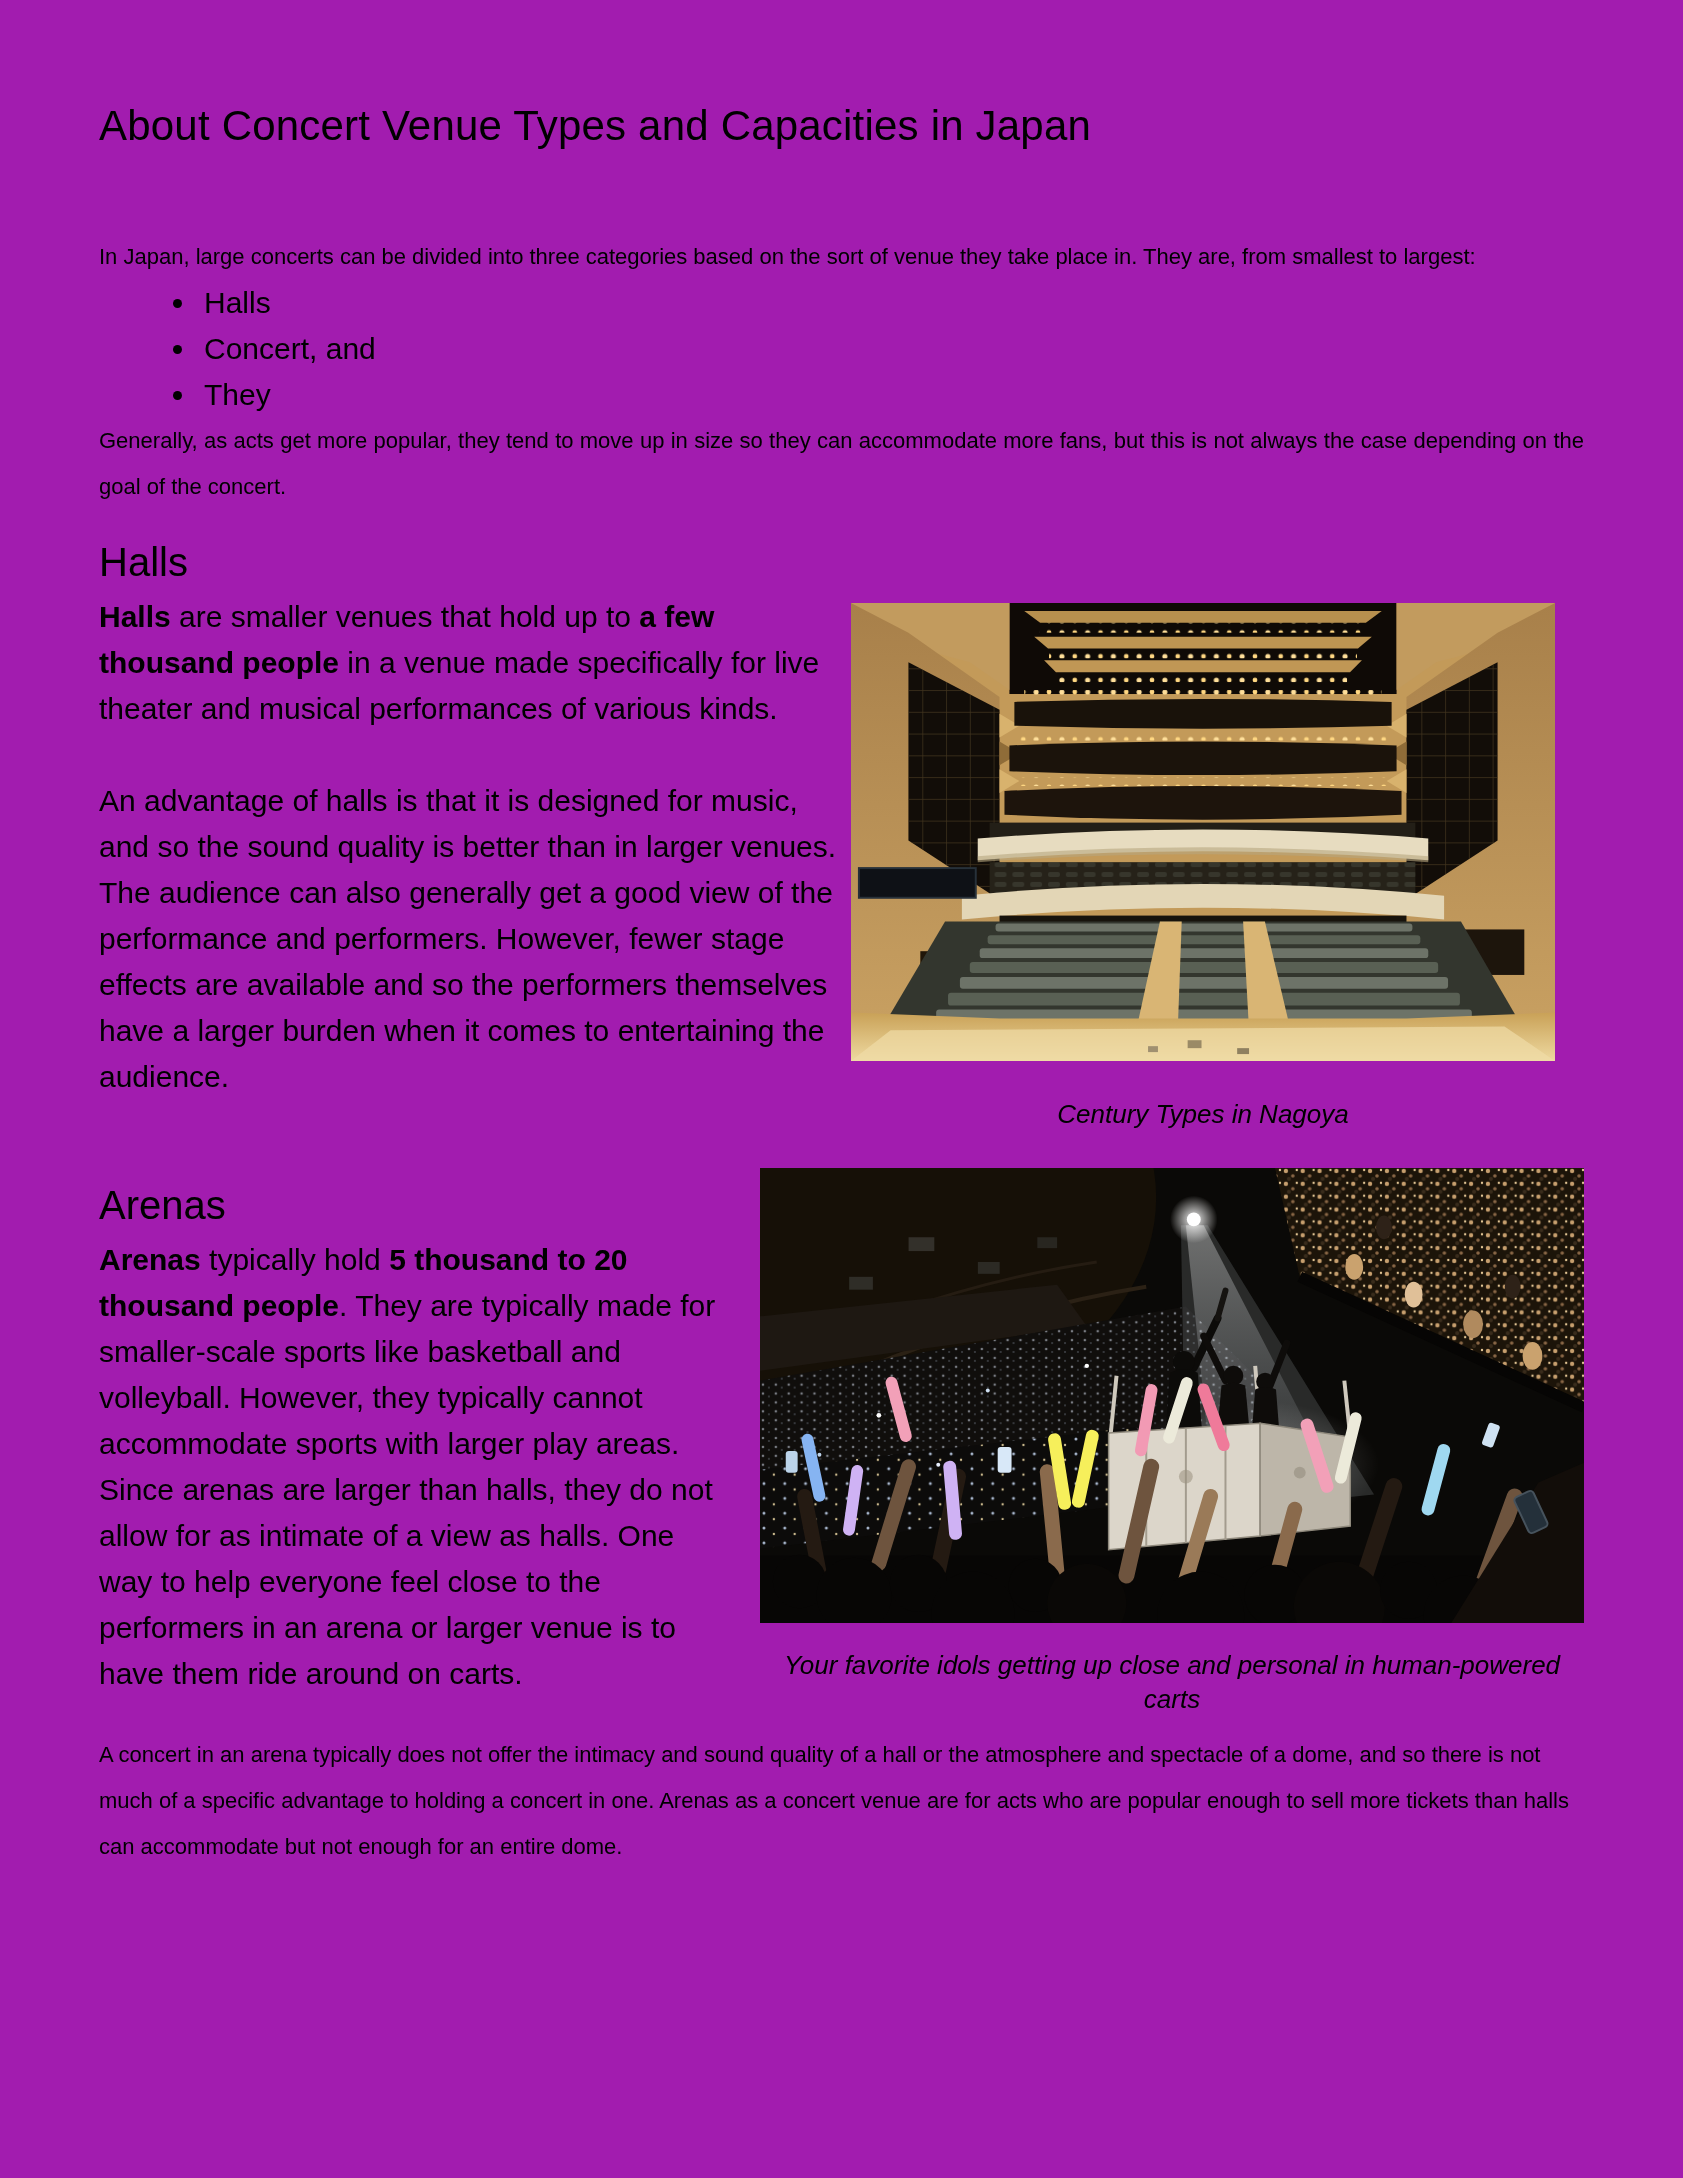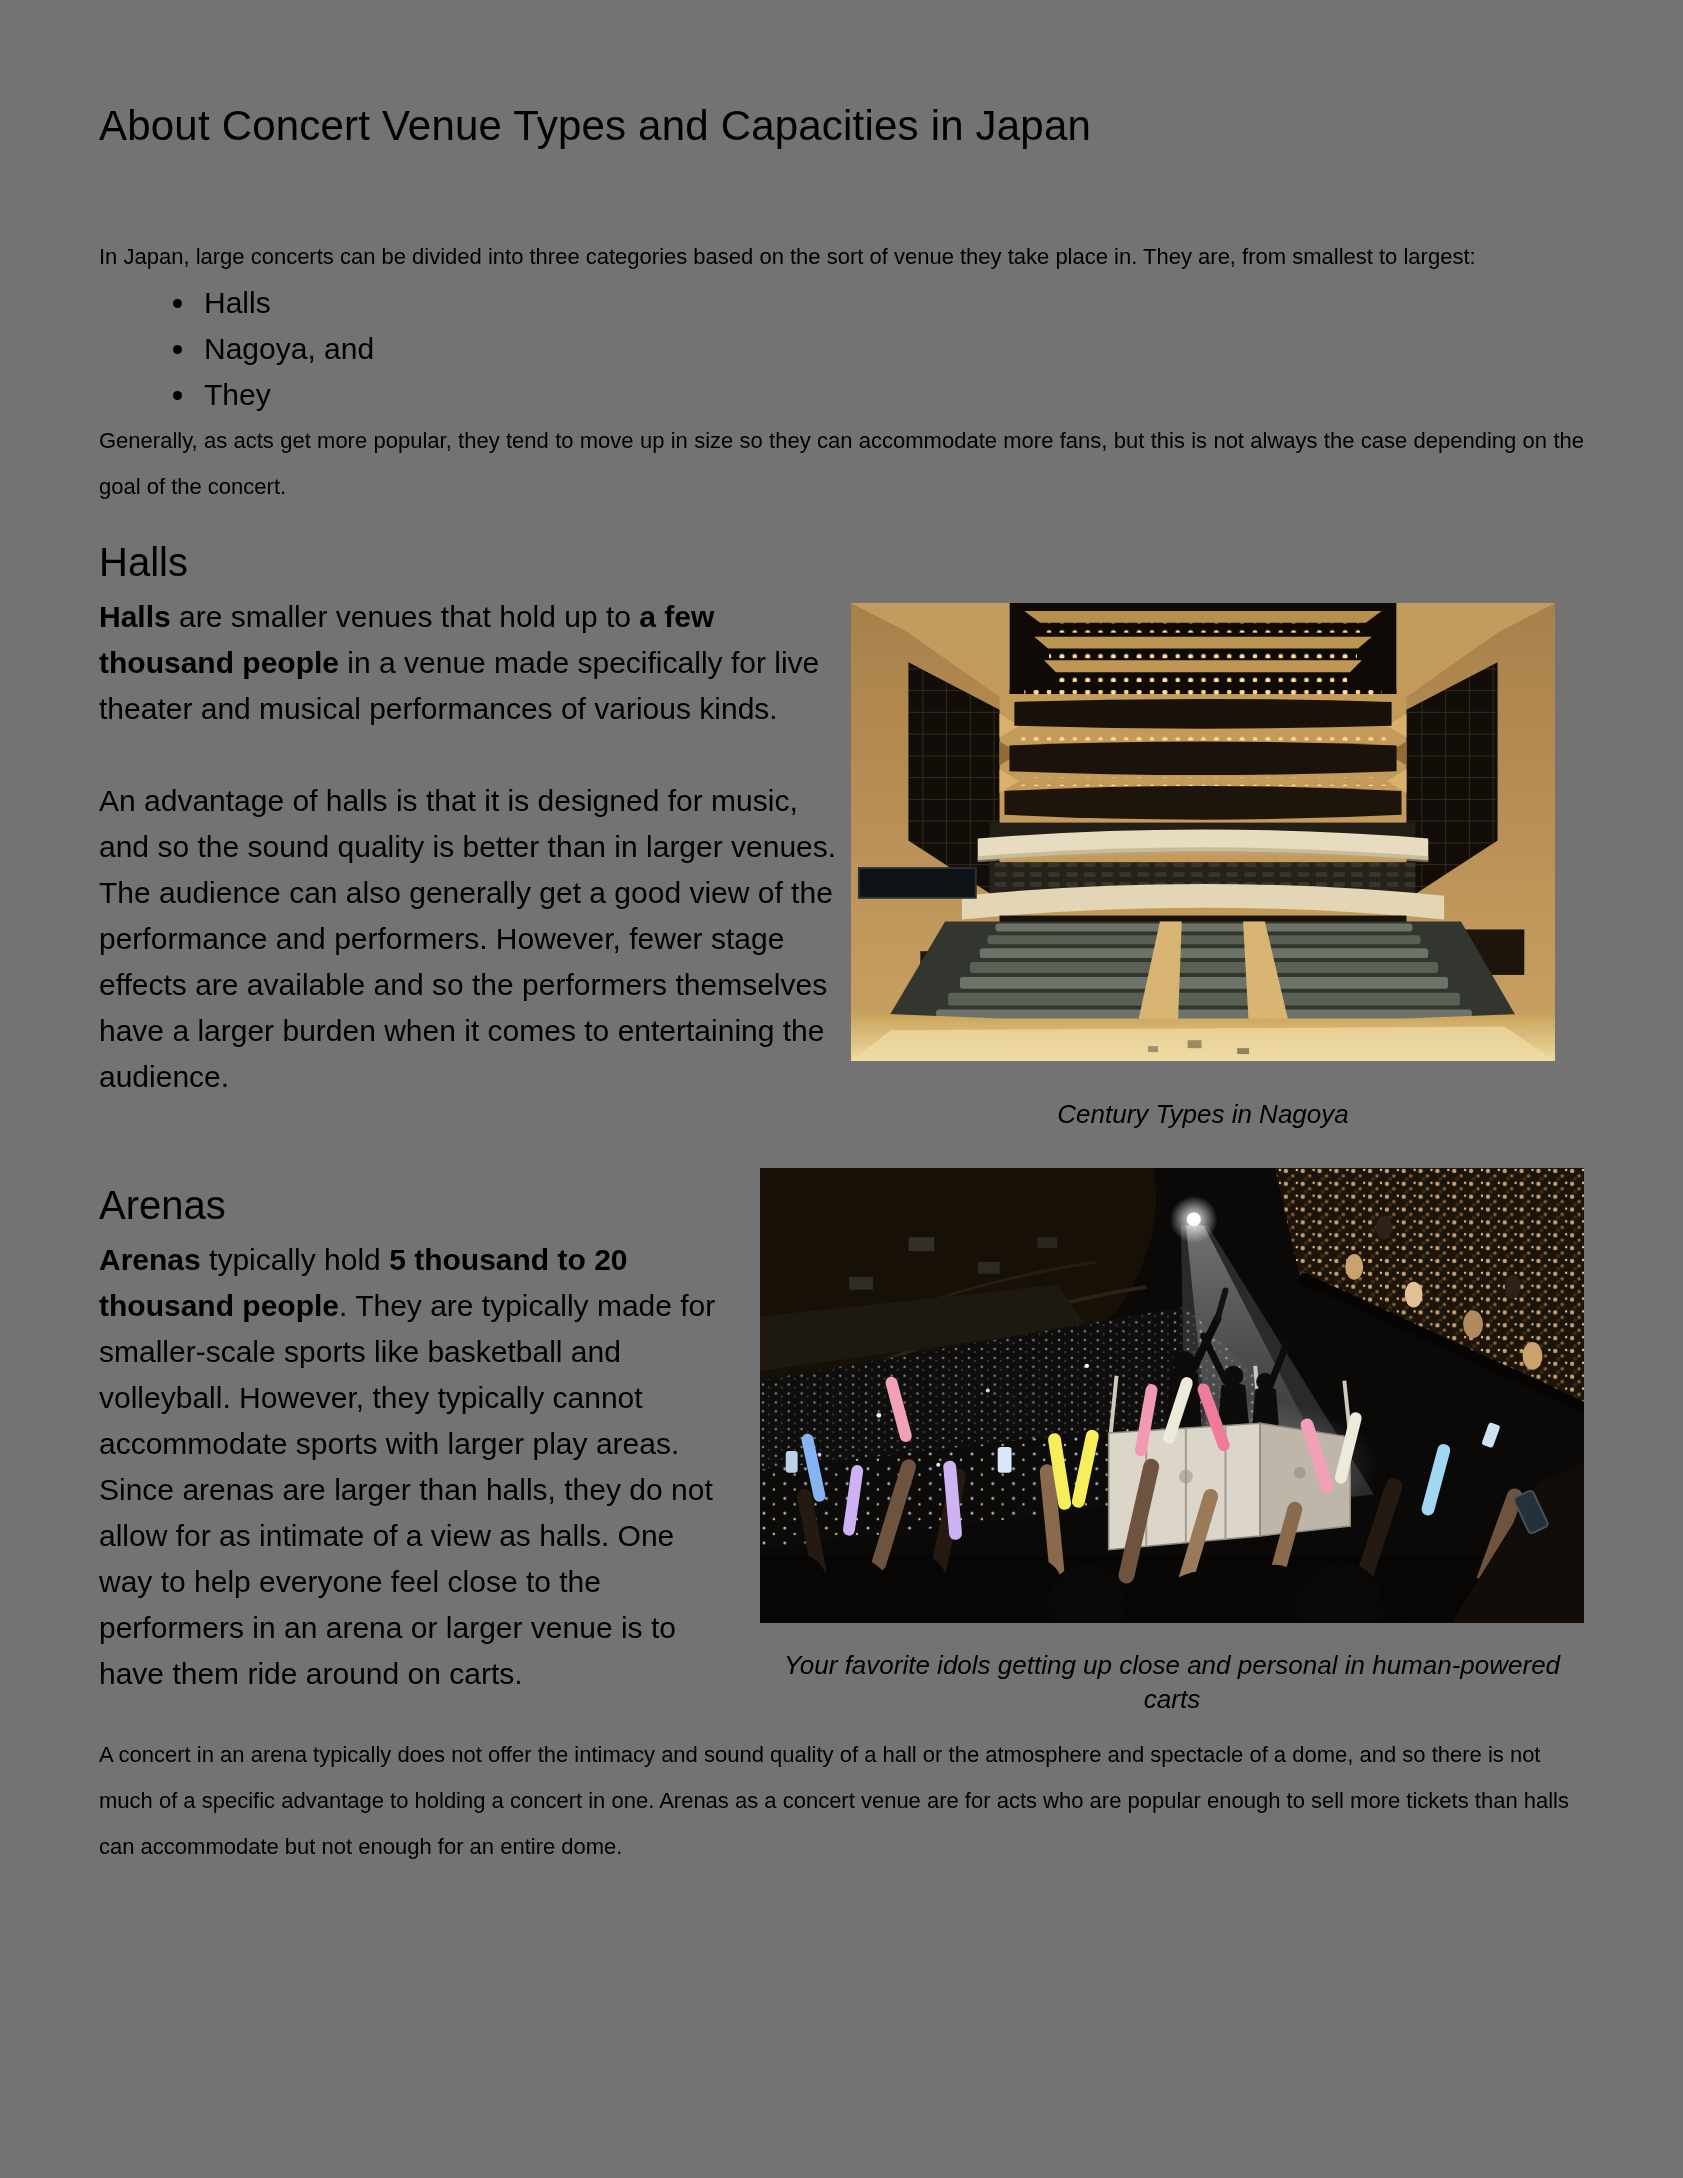--- a/index.html
+++ b/index.html
@@ -1,20 +1,20 @@
 <!DOCTYPE html>
 <html><head>
 <meta charset="utf-8">
 <style>
   html,body{margin:0;padding:0;background:#ffffff;}
   .page{
     position:relative;
     width:1683px;height:2178px;
     margin:0 auto;
-    background:#737373;
+    background:#a21caf;
     font-family:"Liberation Sans","DejaVu Sans",sans-serif;
     color:#000000;
     box-sizing:border-box;
     padding:101px 99px 0 99px;
     overflow:hidden;
   }
   h1.doc-title{
     font-size:42px;font-weight:400;line-height:50px;
     margin:0 0 83px 0;letter-spacing:0.2px;
   }
@@ -46,21 +46,21 @@
 <body>
 
 <div class="page">
 
   <h1 class="doc-title">About Concert Venue Types and Capacities in Japan</h1>
 
   <p class="body-text justified">In Japan, large concerts can be divided into three categories based on the sort of venue they take place in. They are, from smallest to largest:</p>
 
   <ul class="venue-list">
     <li>Halls</li>
-    <li>Nagoya, and</li>
+    <li>Concert, and</li>
     <li>They</li>
   </ul>
 
   <p class="body-text justified">Generally, as acts get more popular, they tend to move up in size so they can accommodate more fans, but this is not always the case depending on the goal of the concert.</p>
 
   <h2 class="section-heading">Halls</h2>
 
   <div class="section-row">
     <div class="col-text halls">
       <p><span style="font-weight: bold;">Halls</span><span> are smaller venues that hold up to </span><span style="font-weight: bold;">a few thousand people</span><span> in a venue made specifically for live theater and musical performances of various kinds.</span></p>

